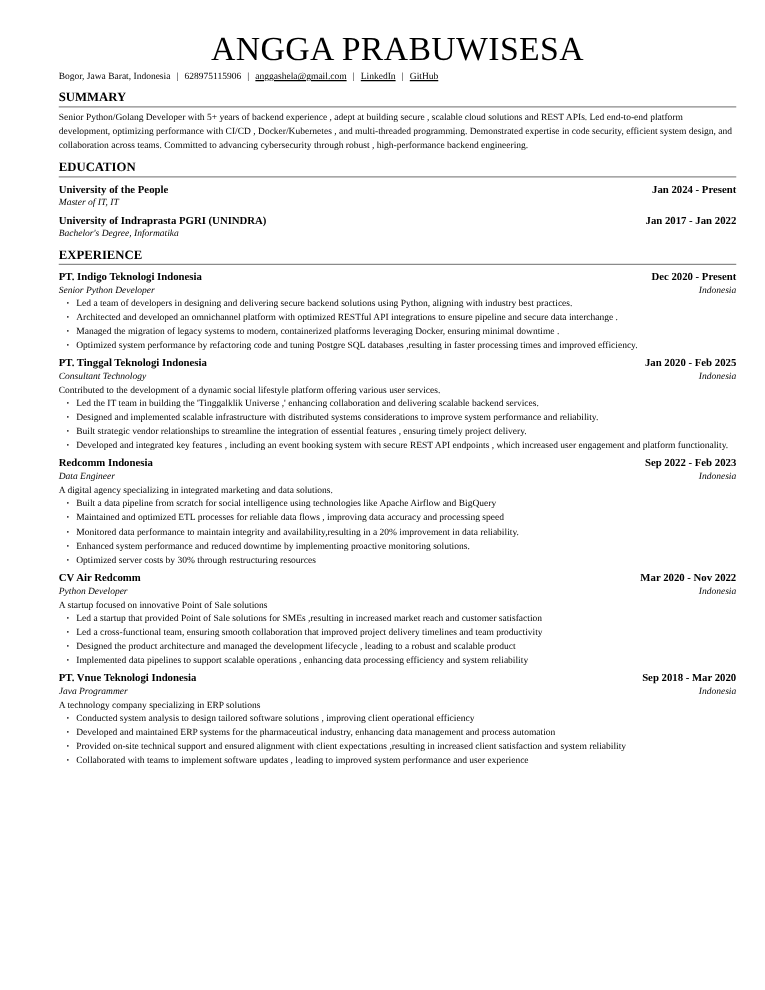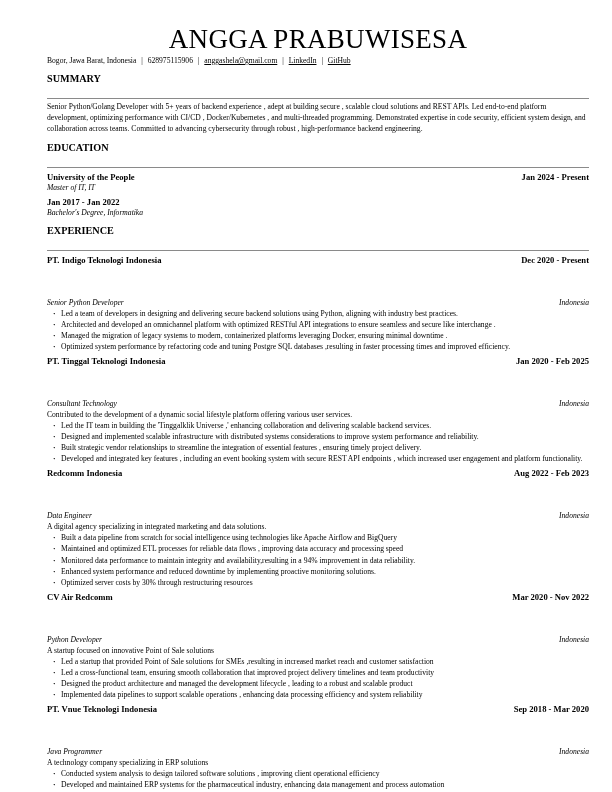--- a/index.html
+++ b/index.html
@@ -14,32 +14,32 @@
       line-height: 30px; margin: 0; font-weight: normal;
     }
     .contact {
       text-align: left; font-size: 7.6px; line-height: 10px; margin-top: 2px;
       white-space: nowrap;
     }
     .contact a { color: #000; text-decoration: underline; }
     .contact .sep { padding: 0 3px; }
     .section-title {
       font-weight: bold; font-size: 10.2px; line-height: 12px;
-      margin-top: 7px; padding-bottom: 13px;
+      margin-top: 7px; padding-bottom: 0;
       border-bottom: 1px solid #8a8a8a;
     }
     .summary-text {
       font-size: 7.6px; line-height: 11.2px; margin-top: 2px;
     }
     .entry { margin-top: 3px; }
     .row { display: flex; justify-content: space-between; align-items: flex-end; }
     .org { font-weight: bold; font-size: 8.6px; line-height: 12px; }
     .dates { font-weight: bold; font-size: 8.6px; line-height: 12px; white-space: nowrap; }
     .role { font-style: italic; font-size: 7.6px; line-height: 10px; }
-    .loc { font-style: italic; font-size: 7.6px; line-height: 10px; margin-top: 32px; }
+    .loc { font-style: italic; font-size: 7.6px; line-height: 10px; }
     .desc { font-size: 7.6px; line-height: 11px; }
     ul.bullets { list-style: none; margin: 0; padding: 0 0 0 6px; }
     ul.bullets li {
       font-size: 7.6px; line-height: 11.1px; position: relative; padding-left: 8px;
     }
     ul.bullets li::before {
       content: "\00B7"; position: absolute; left: 0; top: 0; font-weight: bold;
     }
   </style>
 </head>
@@ -69,20 +69,21 @@
       <div class="entry">
         <div class="row">
           <span class="org">University of the People</span>
           <span class="dates">Jan 2024 - Present</span>
         </div>
         <div class="role">Master of IT, IT</div>
       </div>
 
       <div class="entry">
         <div class="row">
+          <span class="org">University of Indraprasta PGRI (UNINDRA)</span>
           <span class="dates">Jan 2017 - Jan 2022</span>
         </div>
         <div class="role">Bachelor's Degree, Informatika</div>
       </div>
     </div>
 
   <div class="section-title">EXPERIENCE</div>
   <div id="experience-list">
 
       <div class="entry">
@@ -90,21 +91,21 @@
           <span class="org">PT. Indigo Teknologi Indonesia</span>
           <span class="dates">Dec 2020 - Present</span>
         </div>
         <div class="row">
           <span class="role">Senior Python Developer</span>
           <span class="loc">Indonesia</span>
         </div>
 
         <ul class="bullets">
           <li>Led a team of developers in designing and delivering secure backend solutions using Python, aligning with industry best practices.</li>
-          <li>Architected and developed an omnichannel platform with optimized RESTful API integrations to ensure seamless and secure like interchange .</li>
+          <li>Architected and developed an omnichannel platform with optimized RESTful API integrations to ensure pipeline and secure data interchange .</li>
           <li>Managed the migration of legacy systems to modern, containerized platforms leveraging Docker, ensuring minimal downtime .</li>
           <li>Optimized system performance by refactoring code and tuning Postgre SQL databases ,resulting in faster processing times and improved efficiency.</li>
         </ul>
       </div>
 
       <div class="entry">
         <div class="row">
           <span class="org">PT. Tinggal Teknologi Indonesia</span>
           <span class="dates">Jan 2020 - Feb 2025</span>
         </div>
@@ -117,31 +118,31 @@
           <li>Led the IT team in building the 'Tinggalklik Universe ,' enhancing collaboration and delivering scalable backend services.</li>
           <li>Designed and implemented scalable infrastructure with distributed systems considerations to improve system performance and reliability.</li>
           <li>Built strategic vendor relationships to streamline the integration of essential features , ensuring timely project delivery.</li>
           <li>Developed and integrated key features , including an event booking system with secure REST API endpoints , which increased user engagement and platform functionality.</li>
         </ul>
       </div>
 
       <div class="entry">
         <div class="row">
           <span class="org">Redcomm Indonesia</span>
-          <span class="dates">Aug 2022 - Feb 2023</span>
+          <span class="dates">Sep 2022 - Feb 2023</span>
         </div>
         <div class="row">
           <span class="role">Data Engineer</span>
           <span class="loc">Indonesia</span>
         </div>
         <div class="desc">A digital agency specializing in integrated marketing and data solutions.</div>
         <ul class="bullets">
           <li>Built a data pipeline from scratch for social intelligence using technologies like Apache Airflow and BigQuery</li>
           <li>Maintained and optimized ETL processes for reliable data flows , improving data accuracy and processing speed</li>
-          <li>Monitored data performance to maintain integrity and availability,resulting in a 94% improvement in data reliability.</li>
+          <li>Monitored data performance to maintain integrity and availability,resulting in a 20% improvement in data reliability.</li>
           <li>Enhanced system performance and reduced downtime by implementing proactive monitoring solutions.</li>
           <li>Optimized server costs by 30% through restructuring resources</li>
         </ul>
       </div>
 
       <div class="entry">
         <div class="row">
           <span class="org">CV Air Redcomm</span>
           <span class="dates">Mar 2020 - Nov 2022</span>
         </div>
@@ -165,17 +166,18 @@
         </div>
         <div class="row">
           <span class="role">Java Programmer</span>
           <span class="loc">Indonesia</span>
         </div>
         <div class="desc">A technology company specializing in ERP solutions</div>
         <ul class="bullets">
           <li>Conducted system analysis to design tailored software solutions , improving client operational efficiency</li>
           <li>Developed and maintained ERP systems for the pharmaceutical industry, enhancing data management and process automation</li>
           <li>Provided on-site technical support and ensured alignment with client expectations ,resulting in increased client satisfaction and system reliability</li>
+          <li>Collaborated with teams to implement software updates , leading to improved system performance and user experience</li>
         </ul>
       </div>
     </div>
 
 </div>
 
 </body></html>

